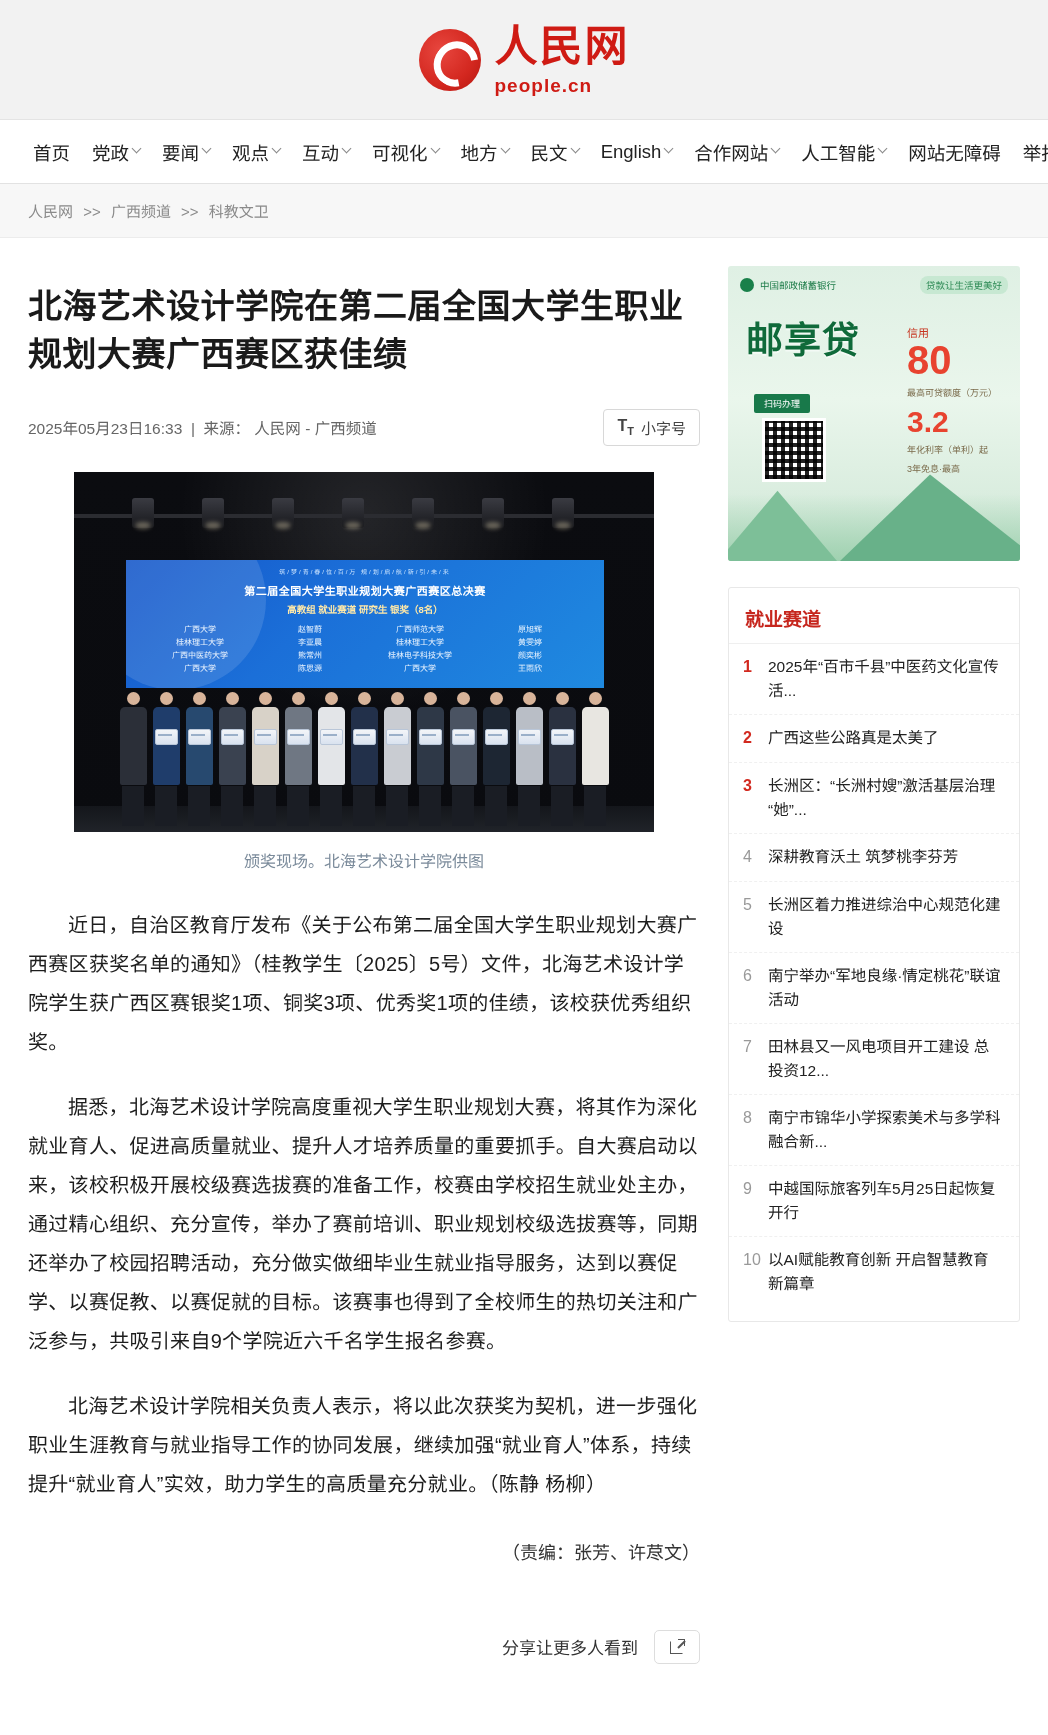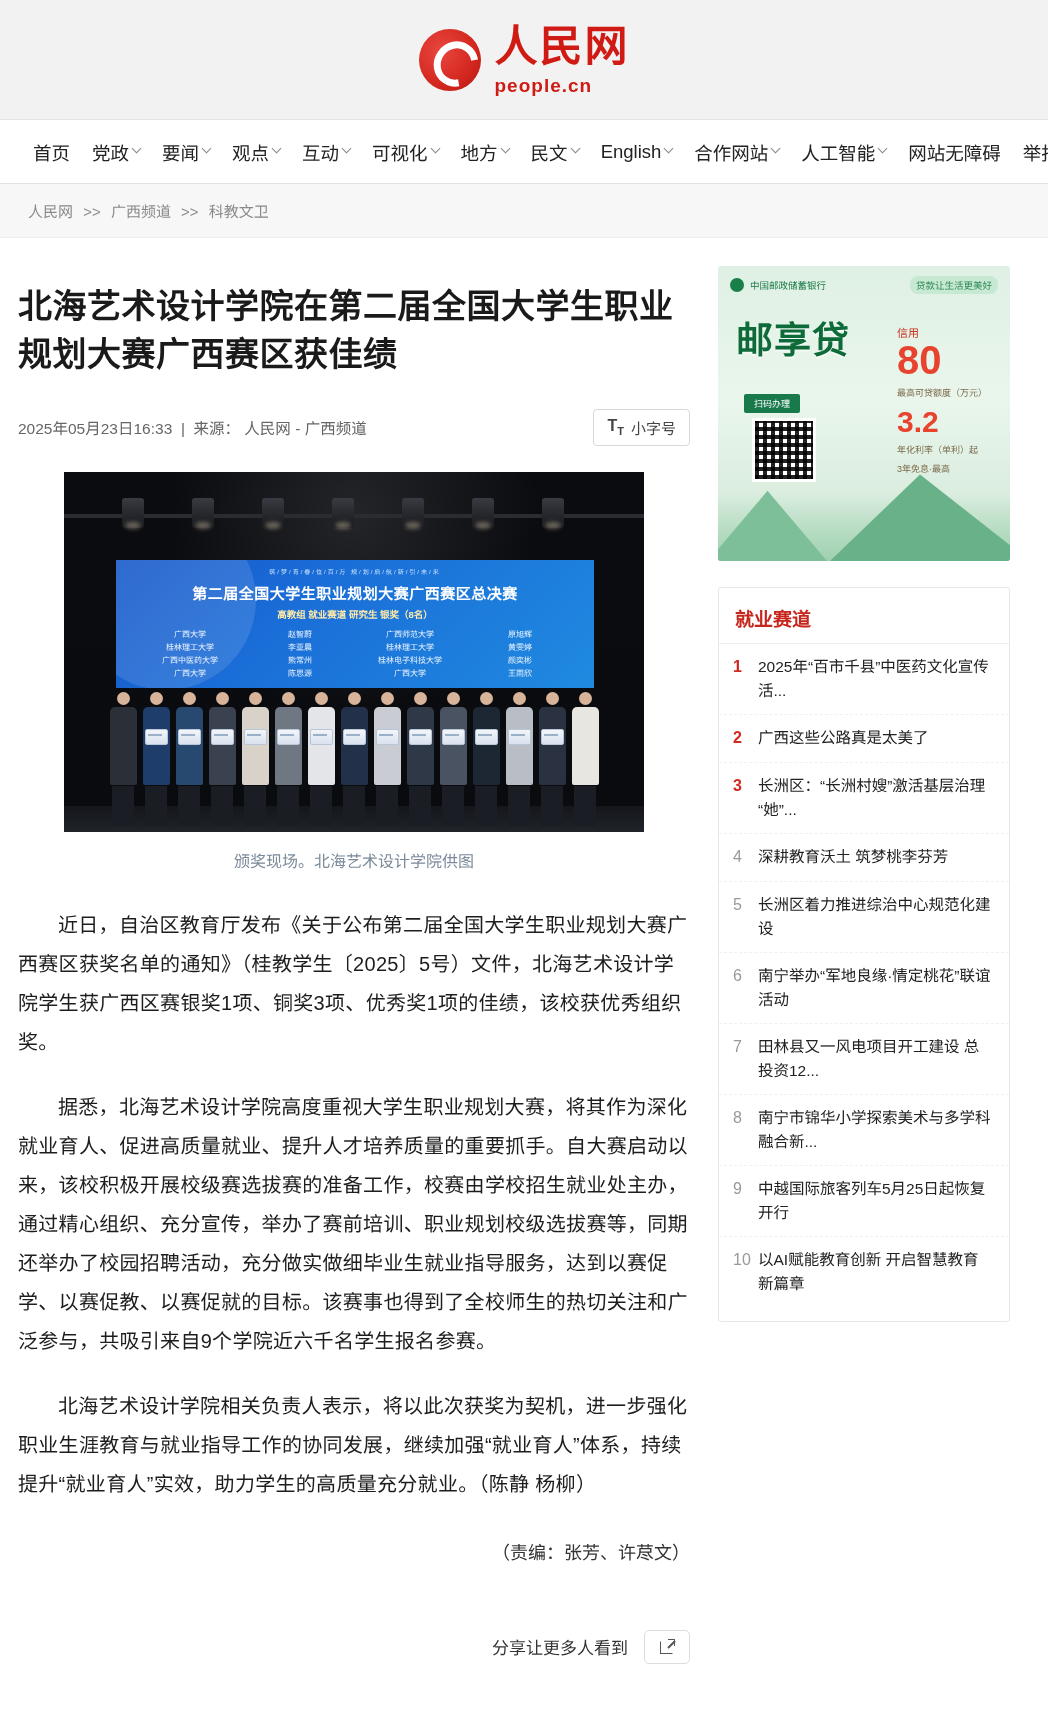--- a/index.html
+++ b/index.html
@@ -77,21 +77,21 @@
     background: #f7f7f7;
     padding: 16px 28px;
     font-size: 15px;
     color: #8a8a8a;
     border-bottom: 1px solid #ececec;
   }
   .breadcrumb a { color: #8a8a8a; text-decoration: none; }
   .breadcrumb .sep { margin: 0 6px; }
 
   
-  .wrap { display: flex; padding: 0 18px; gap: 28px; }
+  .wrap { display: flex; padding: 0 28px; gap: 28px; }
   .main { width: 672px; }
   .side { width: 292px; padding-top: 28px; }
 
   
   h1.title {
     font-size: 34px;
     line-height: 1.42;
     color: #1a1a1a;
     font-weight: bold;
     margin: 44px 0 30px 0;
@@ -144,21 +144,21 @@
   .screen {
     position: absolute; left: 52px; top: 88px; width: 478px; height: 128px;
     background: linear-gradient(135deg, #1456c9 0%, #1b6fd8 40%, #1f8ae0 100%);
     overflow: hidden;
   }
   .screen::before {
     content:""; position:absolute; left:-40px; top:-50px; width:180px; height:180px;
     border-radius:50%; background: rgba(255,255,255,0.12);
   }
   .screen-top { font-size: 6px; color:#cfe6ff; text-align:center; margin-top:7px; letter-spacing:2px;}
-  .screen-h1 { font-size: 15px; color:#ffffff; text-align:center; margin-top:6px; font-weight:bold; letter-spacing:0.5px;}
+  .screen-h1 { font-size: 11px; color:#ffffff; text-align:center; margin-top:6px; font-weight:bold; letter-spacing:0.5px;}
   .screen-h2 { font-size: 9.5px; color:#ffe9a8; text-align:center; margin-top:4px; font-weight:bold;}
   .screen-names {
     display:grid; grid-template-columns: repeat(4,1fr); gap:2px 6px;
     padding: 7px 22px 0 22px; font-size: 8px; color:#eaf4ff; text-align:center;
   }
   .people { position: absolute; left: 24px; right: 24px; bottom: 6px; height: 140px; display:flex; align-items:flex-end; justify-content:center; gap:3px;}
   .person { width: 30px; display:flex; flex-direction:column; align-items:center; }
   .head { width: 13px; height: 13px; border-radius: 50%; background:#d8b49a; }
   .torso { width: 27px; height: 78px; border-radius: 5px 5px 2px 2px; margin-top: 2px; position: relative; }
   .cert {

